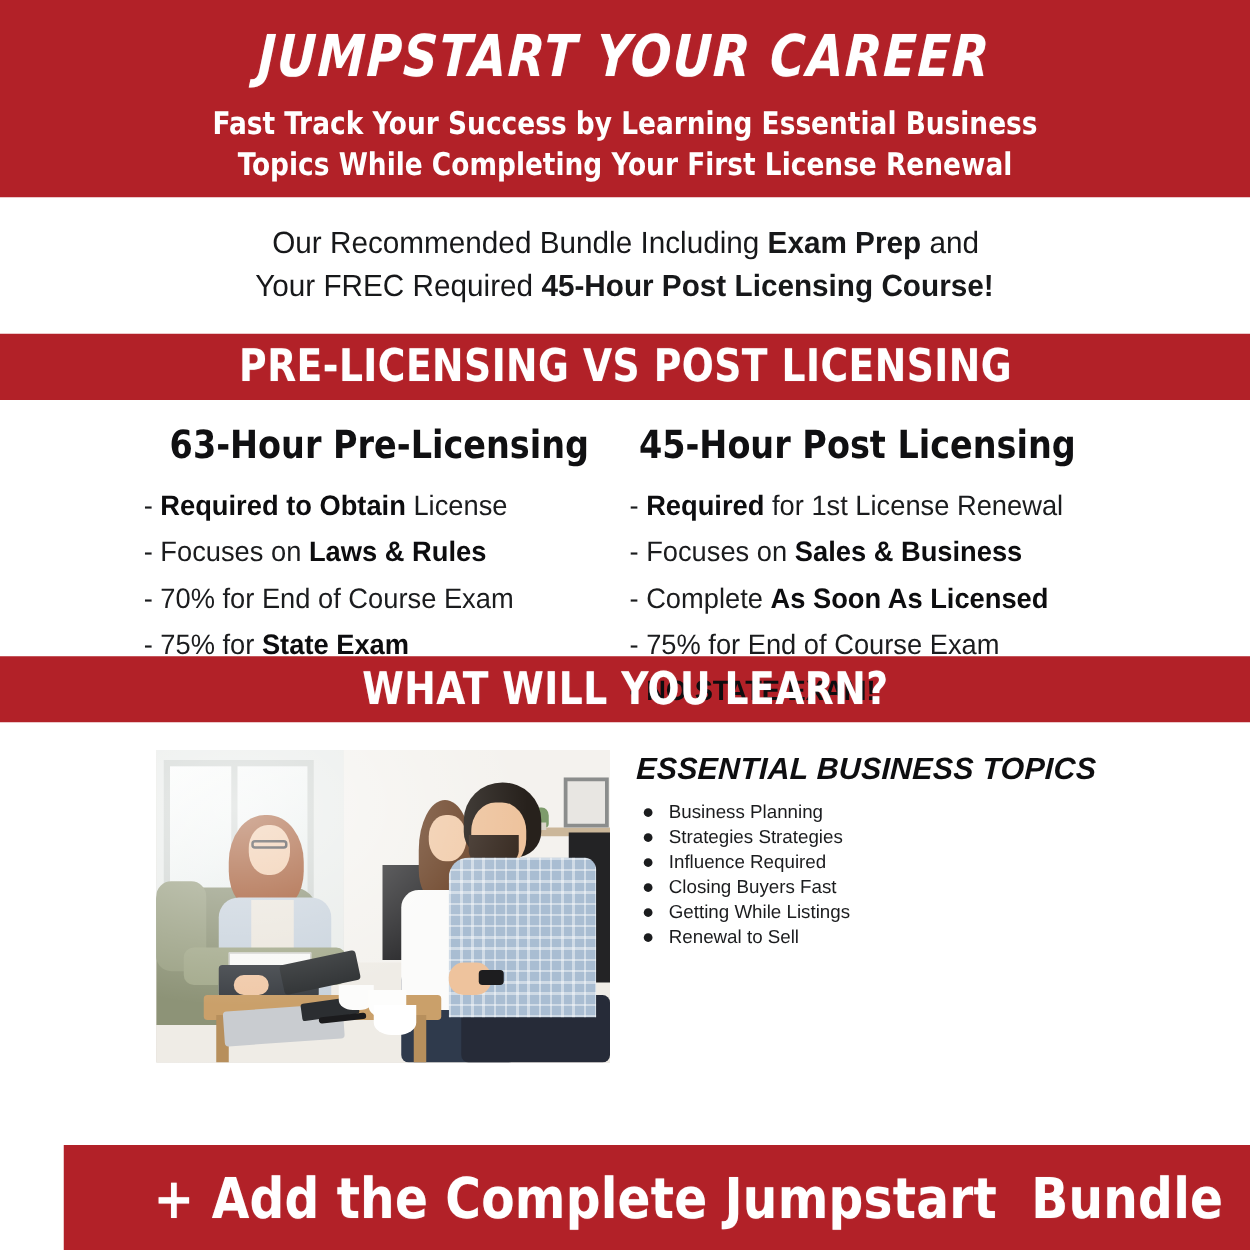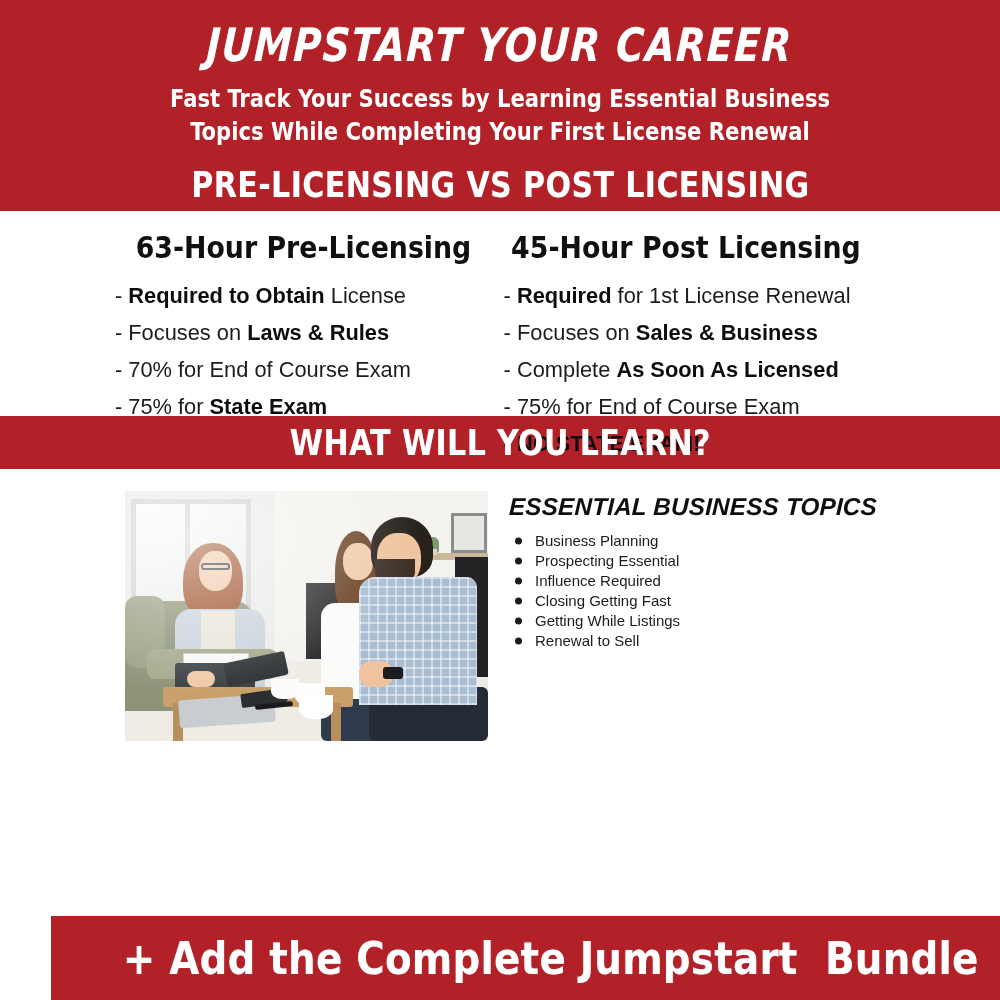--- a/index.html
+++ b/index.html
@@ -277,20 +277,28 @@
 <div class="page">
 
   <section class="band hero">
     <div class="hero-title">JUMPSTART YOUR CAREER</div>
     <div class="hero-sub">
       <div>Fast Track Your Success by Learning Essential Business</div>
       <div>Topics While Completing Your First License Renewal</div>
     </div>
   </section>
 
+  <section class="intro">
+    <div class="intro-line">
+      <span>Our Recommended Bundle Including </span><b>Exam Prep</b><span> and</span>
+    </div>
+    <div class="intro-line">
+      <span>Your FREC Required </span><b>45-Hour Post Licensing Course!</b>
+    </div>
+  </section>
 
   <section class="band sec-band">
     <div class="sec-band-text">PRE-LICENSING VS POST LICENSING</div>
   </section>
 
   <section class="compare">
 
     <div class="col col-left">
       <div class="col-head">63-Hour Pre-Licensing</div>
 
@@ -387,27 +395,27 @@
       </div>
     </div>
 
     <div class="topics">
       <div class="topics-head">ESSENTIAL BUSINESS TOPICS</div>
 
       <div class="topic-item">
         <span class="dot"></span><span>Business Planning</span>
       </div>
       <div class="topic-item">
-        <span class="dot"></span><span>Prospecting Essential</span>
+        <span class="dot"></span><span>Strategies Strategies</span>
       </div>
       <div class="topic-item">
         <span class="dot"></span><span>Influence Required</span>
       </div>
       <div class="topic-item">
-        <span class="dot"></span><span>Closing Getting Fast</span>
+        <span class="dot"></span><span>Closing Buyers Fast</span>
       </div>
       <div class="topic-item">
         <span class="dot"></span><span>Getting While Listings</span>
       </div>
       <div class="topic-item">
         <span class="dot"></span><span>Renewal to Sell</span>
       </div>
     </div>
 
   </section>

